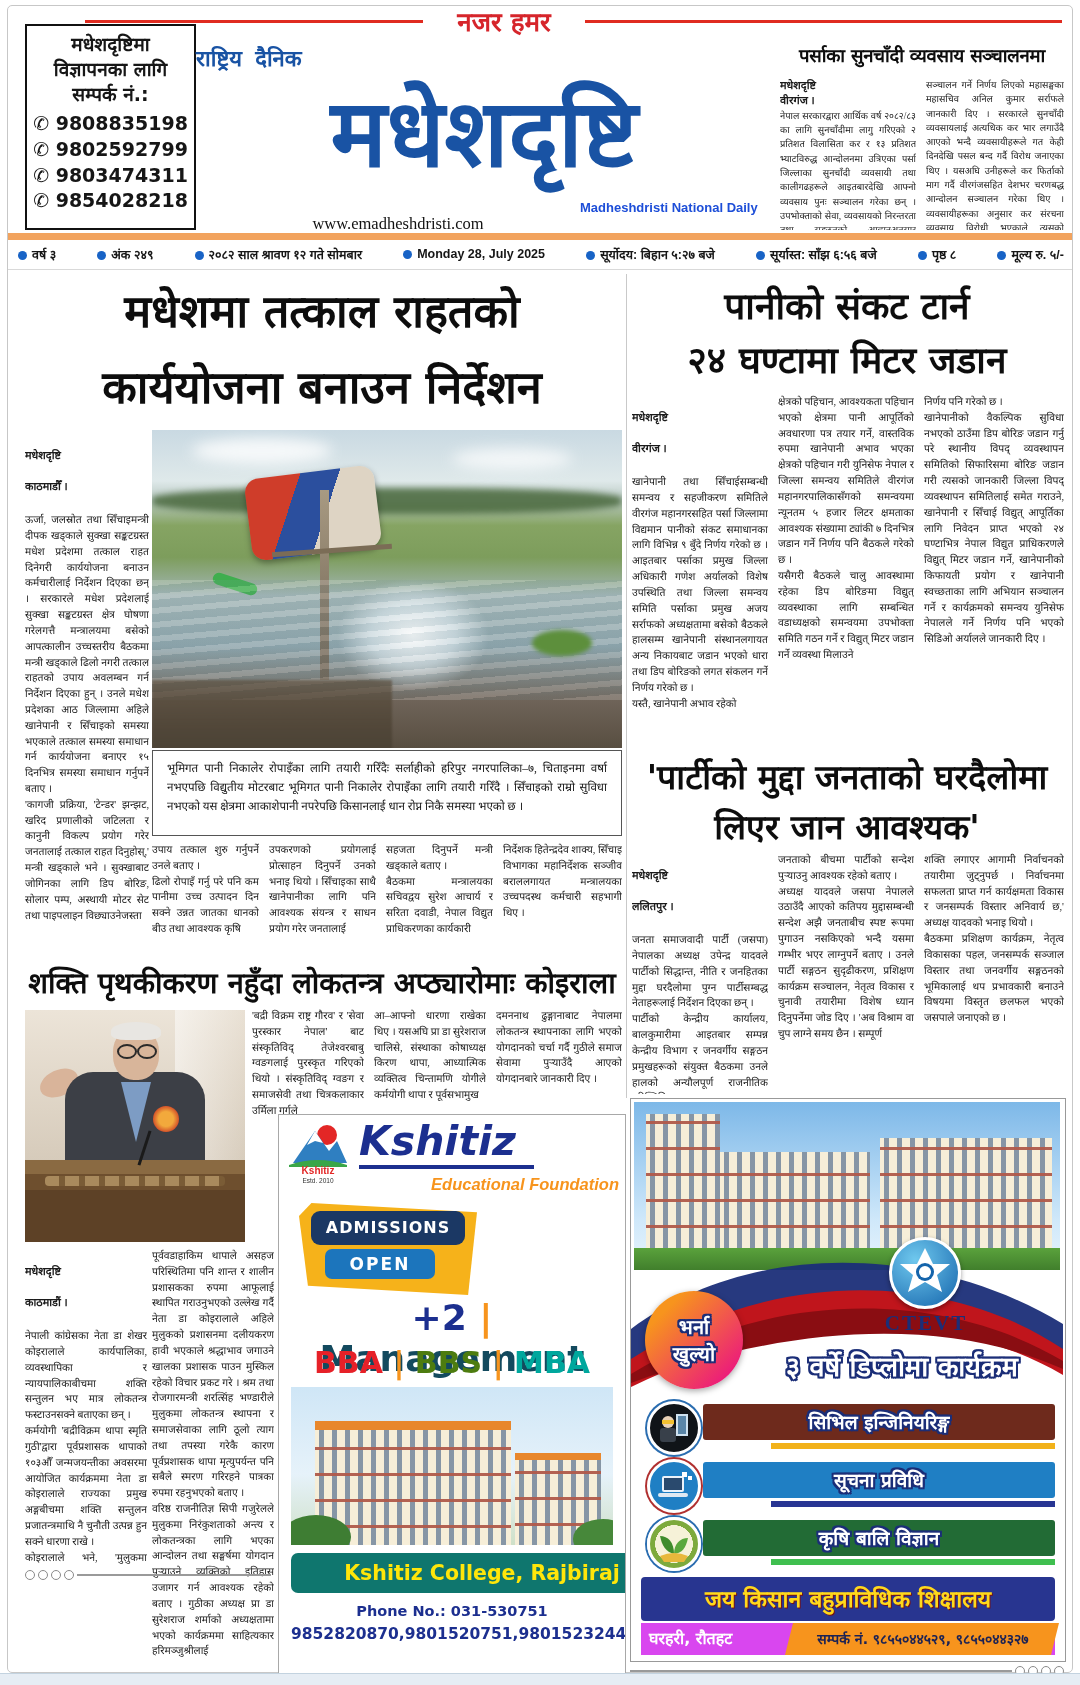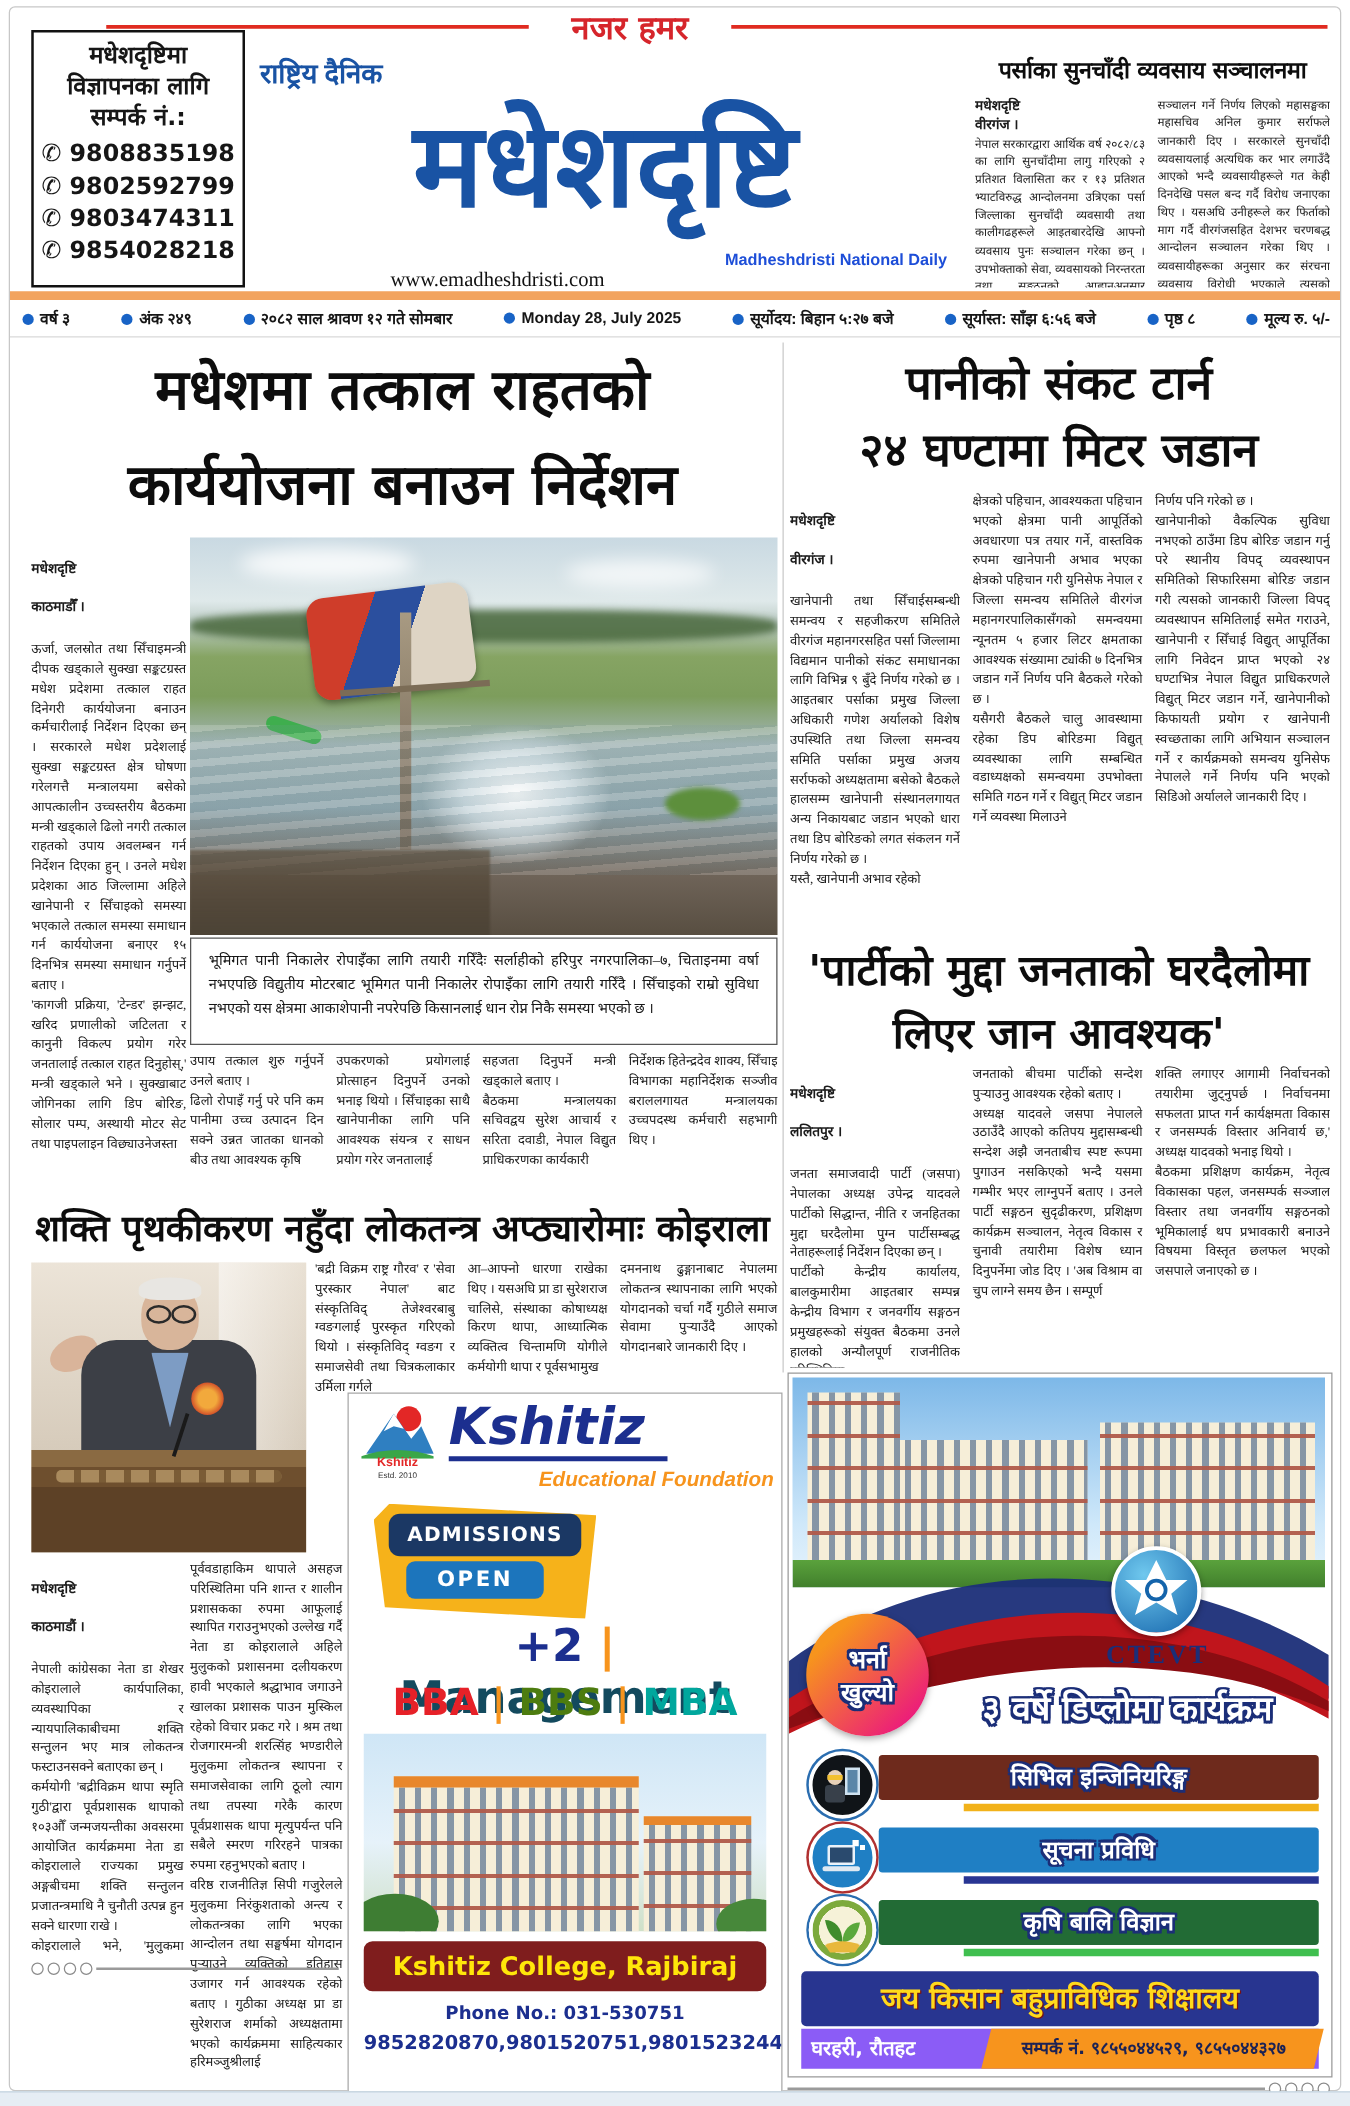--- a/index.html
+++ b/index.html
@@ -37,21 +37,21 @@
     <div style="font-size:19px;font-weight:bold;line-height:1.32;">विज्ञापनका लागि</div>
     <div style="font-size:19px;font-weight:bold;line-height:1.32;">सम्पर्क नं.:</div>
     <div style="margin-top:4px;">
       <div style="font-size:19px;font-weight:bold;line-height:1.35;"><span>✆ </span><span>9808835198</span></div>
       <div style="font-size:19px;font-weight:bold;line-height:1.35;"><span>✆ </span><span>9802592799</span></div>
       <div style="font-size:19px;font-weight:bold;line-height:1.35;"><span>✆ </span><span>9803474311</span></div>
       <div style="font-size:19px;font-weight:bold;line-height:1.35;"><span>✆ </span><span>9854028218</span></div>
     </div>
   </div>
 
-  <div class="abs" style="left:208px;top:42px;font-size:22px;font-weight:bold;color:#1953a4;font-family:Liberation Serif, serif;">राष्ट्रिय दैनिक</div>
+  <div class="abs" style="left:196px;top:42px;font-size:22px;font-weight:bold;color:#1953a4;font-family:Liberation Mono, monospace;">राष्ट्रिय दैनिक</div>
   <div class="abs" style="left:198px;top:50px;width:572px;height:168px;line-height:168px;text-align:center;font-size:94px;font-weight:bold;color:#1953a4;font-family:'DejaVu Sans',sans-serif;">मधेशदृष्टि</div>
   <div class="abs" style="left:238px;top:214px;width:320px;text-align:center;font-size:16.5px;color:#111;">www.emadheshdristi.com</div>
   <div class="abs" style="left:580px;top:200px;width:190px;text-align:left;font-size:13px;font-weight:bold;color:#1d4ed8;font-family:'Liberation Sans',sans-serif;">Madheshdristi National Daily</div>
 
   <div class="abs hline" style="left:778px;top:42px;width:288px;font-size:18.5px;white-space:nowrap;letter-spacing:-0.3px;">पर्साका सुनचाँदी व्यवसाय सञ्चालनमा</div>
   <div class="col" style="left:780px;top:78px;width:136px;height:152px;font-size:9.4px;">
     <div class="byline">मधेशदृष्टि</div>
     <div class="byline">वीरगंज ।</div>
     <span>नेपाल सरकारद्वारा आर्थिक वर्ष २०८२/८३ का लागि सुनचाँदीमा लागु गरिएको २ प्रतिशत विलासिता कर र १३ प्रतिशत भ्याटविरुद्ध आन्दोलनमा उत्रिएका पर्सा जिल्लाका सुनचाँदी व्यवसायी तथा कालीगढहरूले आइतबारदेखि आफ्नो व्यवसाय पुनः सञ्चालन गरेका छन् । उपभोक्ताको सेवा, व्यवसायको निरन्तरता तथा सङ्गठनको आह्वानअनुसार आन्दोलनका कार्यक्रमलाई स्थगित गर्दै आइतबारदेखि पसल</span>
   </div>
@@ -174,21 +174,21 @@
       <span style="color:#00a79d;">MBA</span>
     </div>
 
     <div class="abs" style="left:12px;top:272px;width:322px;height:158px;overflow:hidden;background:linear-gradient(180deg,#cfe6f6 0%,#e6f2fa 55%,#cfe0c8 100%);">
       <div class="abs win" style="left:24px;top:34px;width:196px;height:124px;border-top:9px solid #e8872c;"></div>
       <div class="abs win" style="left:224px;top:66px;width:86px;height:92px;border-top:7px solid #e8872c;"></div>
       <div class="abs" style="left:-10px;top:128px;width:70px;height:44px;background:#3e7d33;border-radius:50%;"></div>
       <div class="abs" style="left:282px;top:132px;width:60px;height:40px;background:#47883a;border-radius:50%;"></div>
     </div>
 
-    <div class="abs banner-txt" style="left:12px;top:438px;width:322px;height:40px;line-height:40px;background:#7f1d1d;border-radius:7px;color:#ffe60a;font-size:20.5px;">Kshitiz College, Rajbiraj</div>
+    <div class="abs banner-txt" style="left:12px;top:438px;width:322px;height:40px;line-height:40px;background:#0f766e;border-radius:7px;color:#ffe60a;font-size:20.5px;padding-left:30px;">Kshitiz College, Rajbiraj</div>
     <div class="abs banner-txt" style="left:12px;top:488px;width:322px;font-size:14.5px;color:#1c2f8f;">Phone No.: 031-530751</div>
     <div class="abs banner-txt" style="left:12px;top:510px;width:322px;font-size:15.5px;color:#1c2f8f;">9852820870,9801520751,9801523244</div>
   </div>
 
   <div class="abs hline" style="left:630px;top:280px;width:434px;font-size:37px;line-height:54px;">
     <div>पानीको संकट टार्न</div>
     <div>२४ घण्टामा मिटर जडान</div>
   </div>
   <div class="col" style="left:632px;top:394px;width:136px;height:350px;white-space:pre-line;">
     <div class="byline">मधेशदृष्टि</div>
@@ -274,21 +274,21 @@
             <path d="M24 34 C24 22 18 16 10 16 C12 26 16 32 24 34 Z" fill="#3f8c2c"></path>
             <path d="M24 34 C24 24 30 18 38 18 C36 28 32 33 24 34 Z" fill="#5aa83c"></path>
             <path d="M10 36 Q24 30 38 36 L34 42 L14 42 Z" fill="#e8b83c"></path>
           </svg>
       </div>
       <div class="abs banner-txt outline-navy" style="left:62px;top:3px;width:352px;height:36px;line-height:36px;background:#226b35;border-radius:3px;font-size:19px;">कृषि बालि विज्ञान</div>
       <div class="abs" style="left:130px;top:42px;width:284px;height:6px;background:#3fbf4f;"></div>
     </div>
 
     <div class="abs banner-txt" style="left:10px;top:478px;width:414px;height:44px;line-height:44px;background:#283590;border-radius:4px;color:#ffd91c;font-size:23px;text-shadow:1px 1px 0 #7a1010;">जय किसान बहुप्राविधिक शिक्षालय</div>
-    <div class="abs" style="left:10px;top:524px;width:414px;height:32px;background:#8b5cf6;">
+    <div class="abs" style="left:10px;top:524px;width:414px;height:32px;background:#d946ef;">
       <div class="abs banner-txt" style="left:8px;top:0;width:140px;height:32px;line-height:32px;color:#fff;font-size:16px;text-align:left;">घरहरी, रौतहट</div>
       <div class="abs" style="left:148px;top:0;width:266px;height:32px;background:#f7941d;transform:skewX(-14deg);"></div>
       <div class="abs banner-txt" style="left:150px;top:0;width:264px;height:32px;line-height:32px;color:#1b2255;font-size:14px;">सम्पर्क नं. ९८५५०४४५२९, ९८५५०४४३२७</div>
     </div>
   </div>
 
   <div class="endmark" style="left:630px;top:1666px;width:434px;">
     <span class="bar"></span>
       <i></i>
       <i></i>

